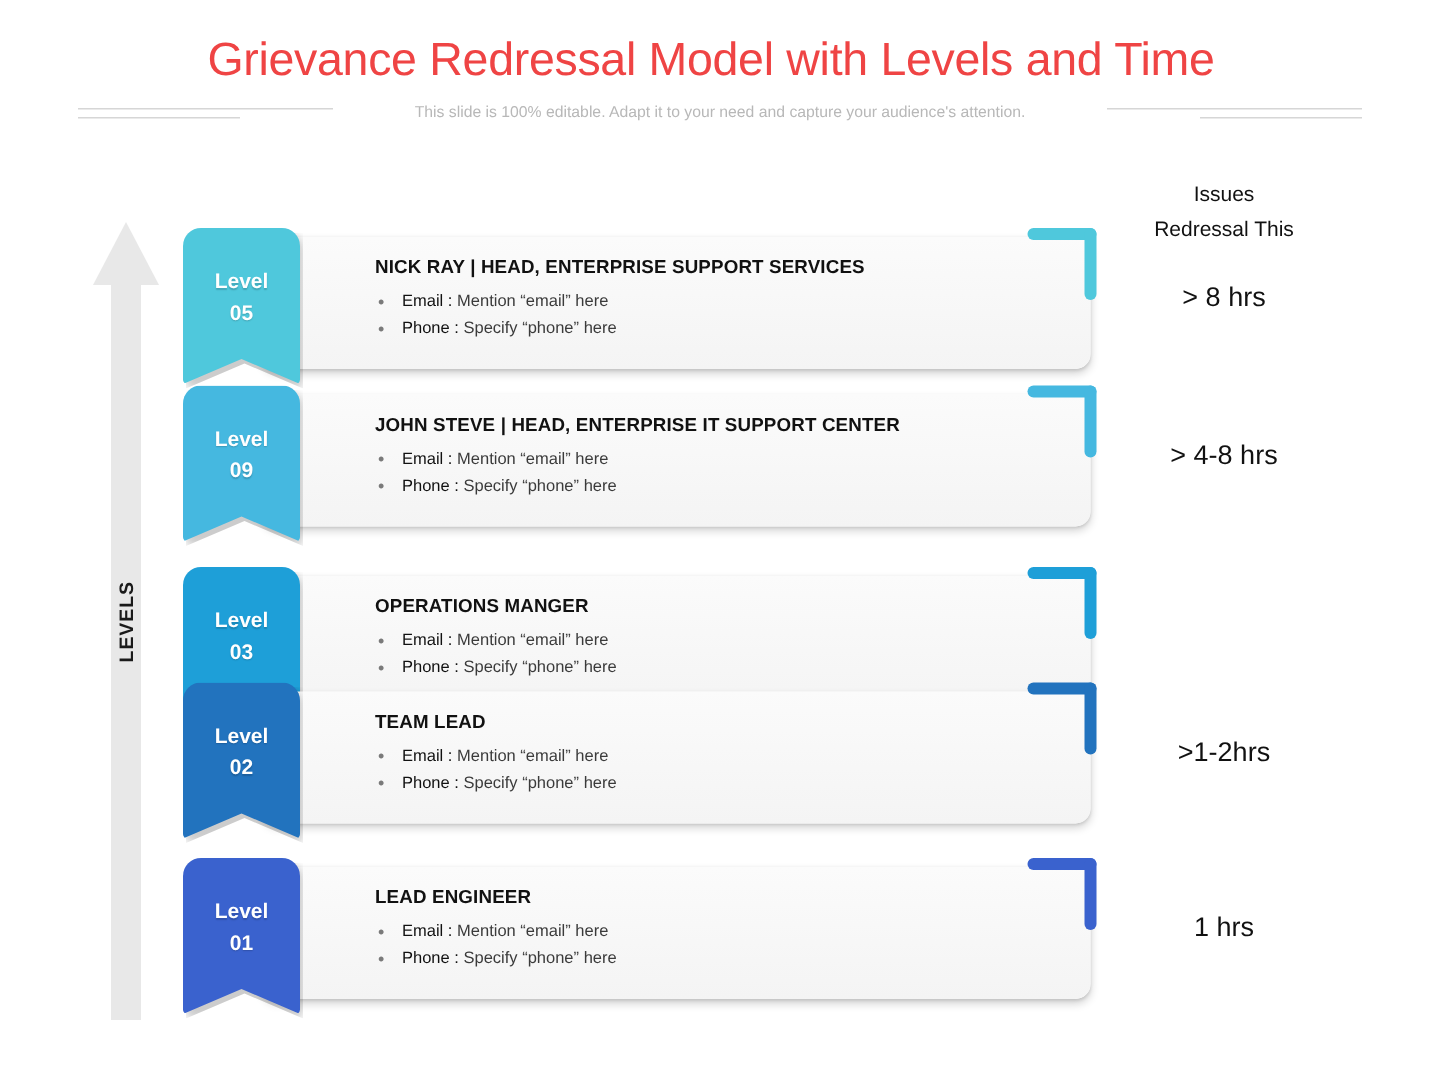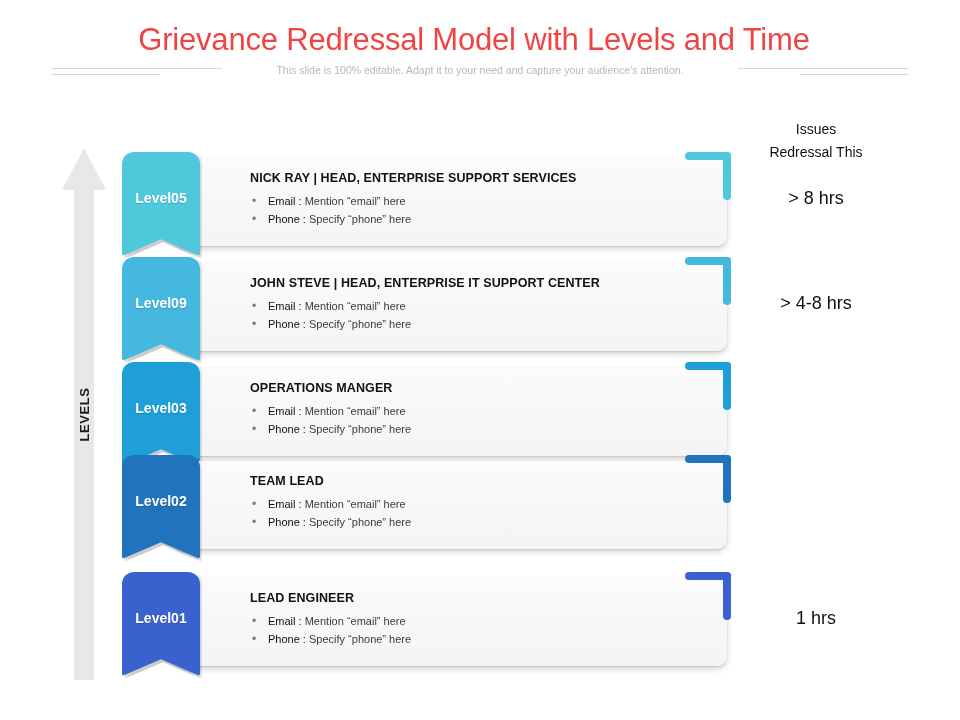--- a/index.html
+++ b/index.html
@@ -39,21 +39,21 @@
     white-space: nowrap;
   }
 
   .subtitle-row {
     position: absolute;
     top: 64px;
     left: 0;
     width: 960px;
     height: 22px;
     display: flex;
-    align-items: flex-start;
+    align-items: center;
     justify-content: center;
   }
 
   .subtitle-text {
     font-size: 10.5px;
     color: #b8b8b8;
     font-weight: 400;
     white-space: nowrap;
     padding: 0 14px;
   }
@@ -141,21 +141,21 @@
   }
 
   .row {
     position: absolute;
     left: 0;
     width: 796px;
     height: 100px;
   }
   .row.r0 { top: 0px;   }
   .row.r1 { top: 105px; }
-  .row.r2 { top: 210px; padding-left: 20px; }
+  .row.r2 { top: 226px; padding-left: 20px; }
   .row.r3 { top: 303px; }
   .row.r4 { top: 420px; }
 
   
   .card {
     position: absolute;
     left: 175px;
     top: 6px;
     width: 552px;
     height: 88px;
@@ -227,21 +227,21 @@
   .badge {
     position: absolute;
     left: 122px;
     top: 0px;
     width: 78px;
     height: 104px;
     border-radius: 12px 12px 3px 3px;
     -webkit-clip-path: polygon(0% 0%, 100% 0%, 100% 100%, 50% 84%, 0% 100%);
     clip-path: polygon(0% 0%, 100% 0%, 100% 100%, 50% 84%, 0% 100%);
     display: flex;
-    flex-direction: row;
+    flex-direction: column;
     align-items: center;
     justify-content: center;
     padding-bottom: 12px;
   }
   .badge-shadow {
     position: absolute;
     left: 124px;
     top: 3px;
     width: 78px;
     height: 104px;
@@ -373,20 +373,21 @@
     </div>
     <div class="bracket">
       <div class="bar-h" style="background: rgb(34, 115, 190);"></div>
       <div class="bar-v" style="background: rgb(34, 115, 190);"></div>
     </div>
     <div class="badge-shadow"></div>
     <div class="badge" style="background: rgb(34, 115, 190);">
       <div class="badge-word">Level</div>
       <div class="badge-num">02</div>
     </div>
+    <div class="time-value">&gt;1-2hrs</div>
   </div>
 
   <div class="row r4">
     <div class="card">
       <div class="card-title">LEAD ENGINEER</div>
       <ul class="bullets">
         <li><b>Email :</b> <span>Mention “email” here</span></li>
         <li><b>Phone :</b> <span>Specify “phone” here</span></li>
       </ul>
     </div>

